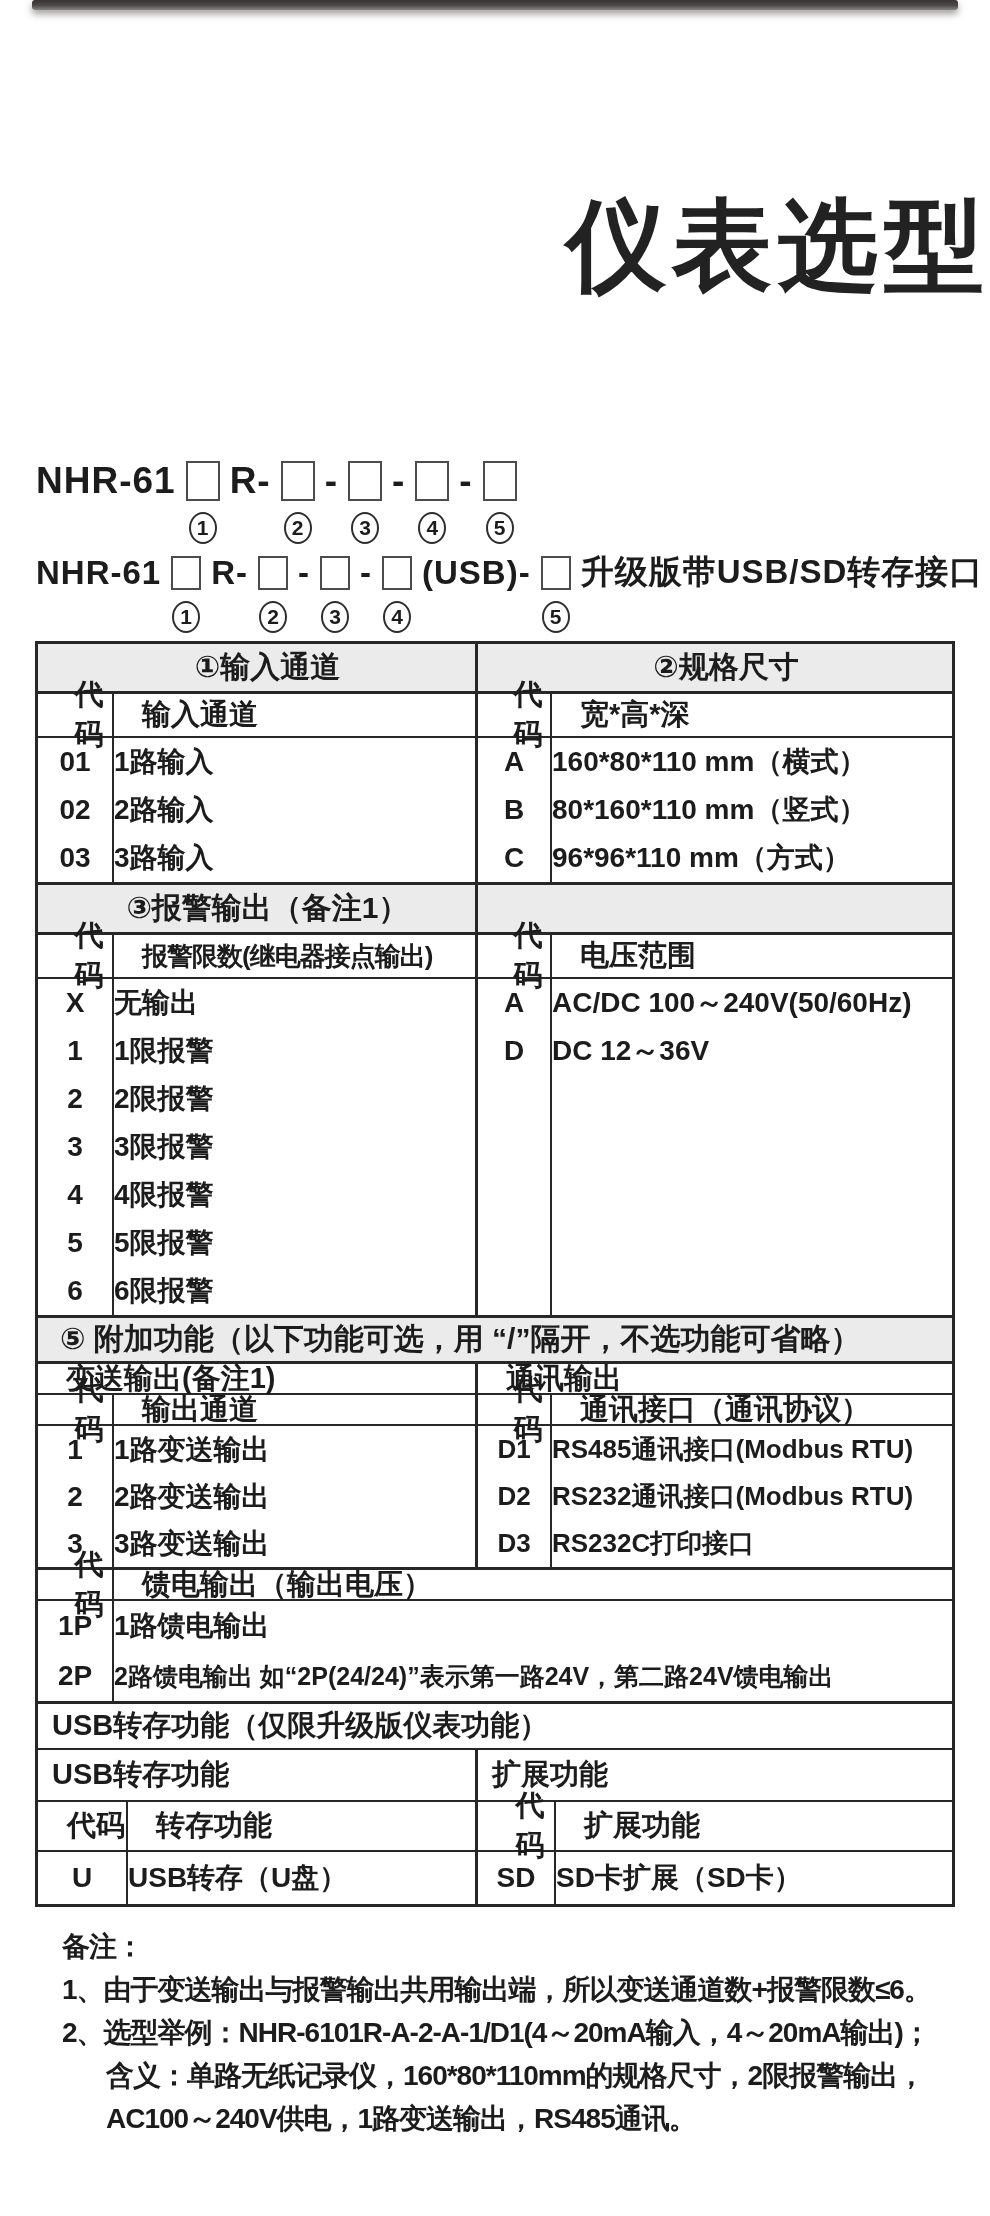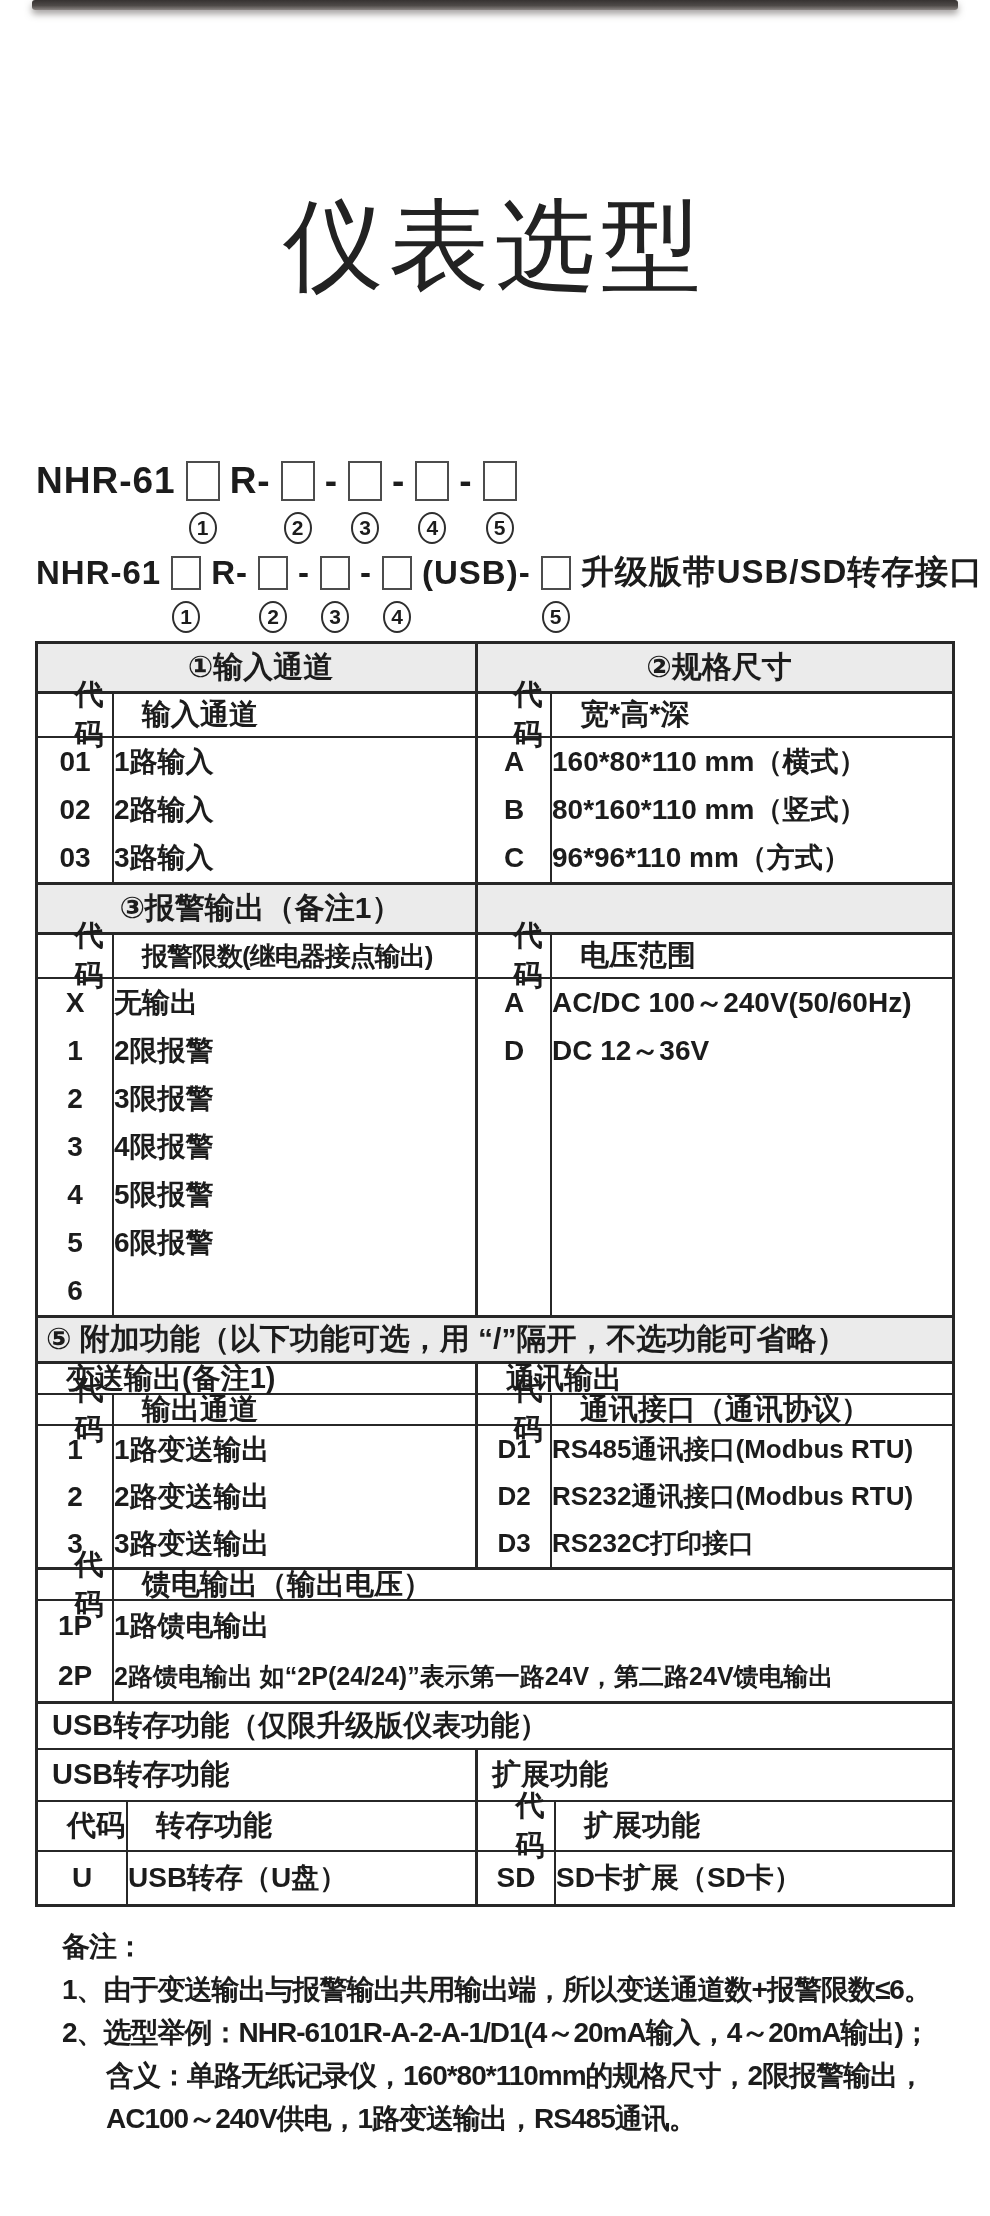--- a/index.html
+++ b/index.html
@@ -15,21 +15,21 @@
   .top-bar {
     position:absolute; left:32px; top:0; width:926px; height:10px;
     background:linear-gradient(180deg,#363231 0%,#4e4a48 55%,#8a8583 100%);
     border-radius:3px;
     box-shadow:0 4px 7px rgba(70,64,62,.5);
   }
 
   
   .title {
     margin-top:190px; height:110px; line-height:110px;
-    text-align:center; font-size:100px; font-weight:400; letter-spacing:6px;
+    text-align:right; font-size:100px; font-weight:700; letter-spacing:6px;
     color:#222;
   }
 
   
   .model-area { margin:160px 0 0 36px; }
   .mline { display:flex; align-items:center; column-gap:10px; font-weight:700; white-space:nowrap; }
   .mline-1 { font-size:37px; margin-bottom:48px; }
   .mline-2 { font-size:33px; margin-top:6px; margin-bottom:46px; }
   .mtext { letter-spacing:1px; }
   .bwrap { position:relative; display:inline-block; }
@@ -54,21 +54,21 @@
   .rhalf .cellc { width:74px; }
   .secE .lhalf .cellc { width:90px; }
   .secE .rhalf .cellc { width:78px; }
   .celld { flex:1; display:flex; flex-direction:column; min-width:0; }
   .one { justify-content:center;padding-left:28px; }           
   .cellc .it, .cellc.one { align-items:center; text-align:center; justify-content:center; }
   .celld .it, .celld.one { }
   .it { display:flex; align-items:center; white-space:nowrap; }
   .cellc .it { justify-content:center; }
   .hrow { font-size:30px; }
-  .hrow .celld, .full-title { padding-left:8px; display:flex; align-items:center; }
+  .hrow .celld, .full-title { padding-left:22px; display:flex; align-items:center; }
   .srow { font-size:29px; }
   .drow { font-size:28px; }
   .h50 { height:50px; } .h46 { height:46px; } .h45 { height:31px; }
   .h44 { height:44px; } .h52 { height:52px; }
   .dataA .it, .dataB .it { height:48px; }
   .dataC .it { height:47px; }
   .dataD .it { height:50px; }
   .dataE .it { height:52px; }
   .tight { font-size:26px; letter-spacing:-1px; }
   .dataC .rhalf .it { font-size:26px; }
@@ -216,20 +216,21 @@
         <div class="it">X</div>
         <div class="it">1</div>
         <div class="it">2</div>
         <div class="it">3</div>
         <div class="it">4</div>
         <div class="it">5</div>
         <div class="it">6</div>
       </div>
       <div class="celld">
         <div class="it">无输出</div>
+        <div class="it">1限报警</div>
         <div class="it">2限报警</div>
         <div class="it">3限报警</div>
         <div class="it">4限报警</div>
         <div class="it">5限报警</div>
         <div class="it">6限报警</div>
       </div>
     </div>
     <div class="rhalf">
       <div class="cellc">
         <div class="it">A</div>

